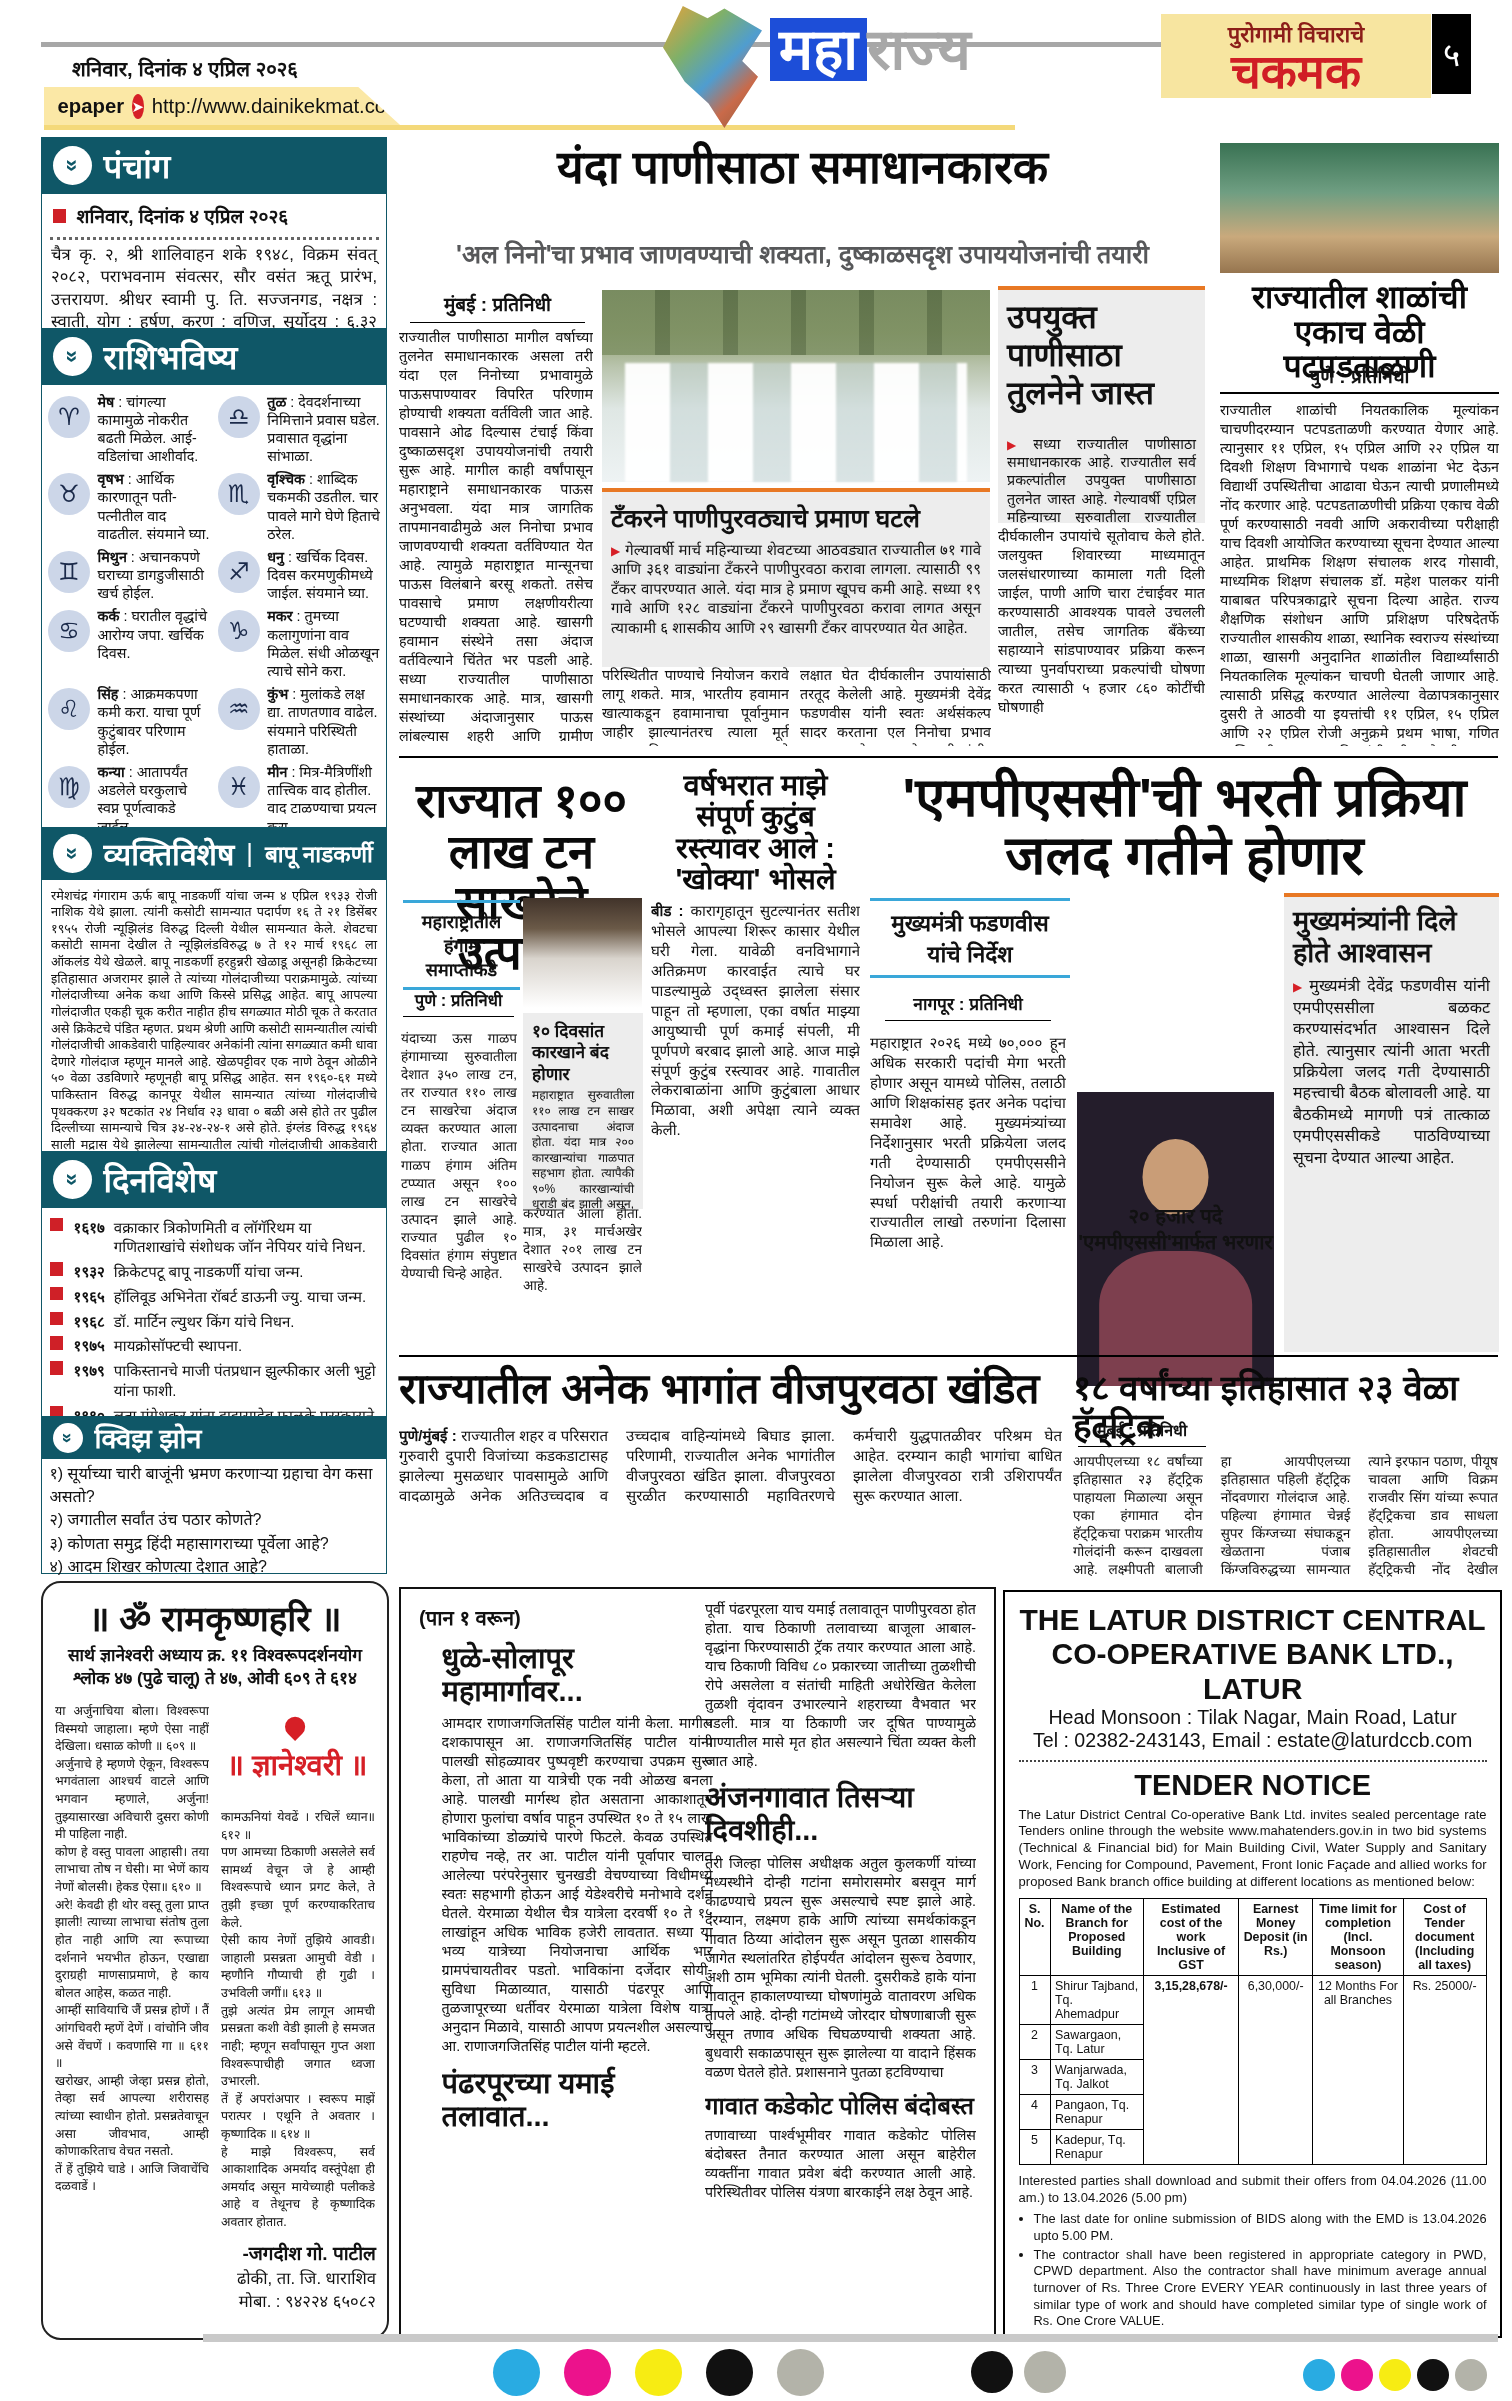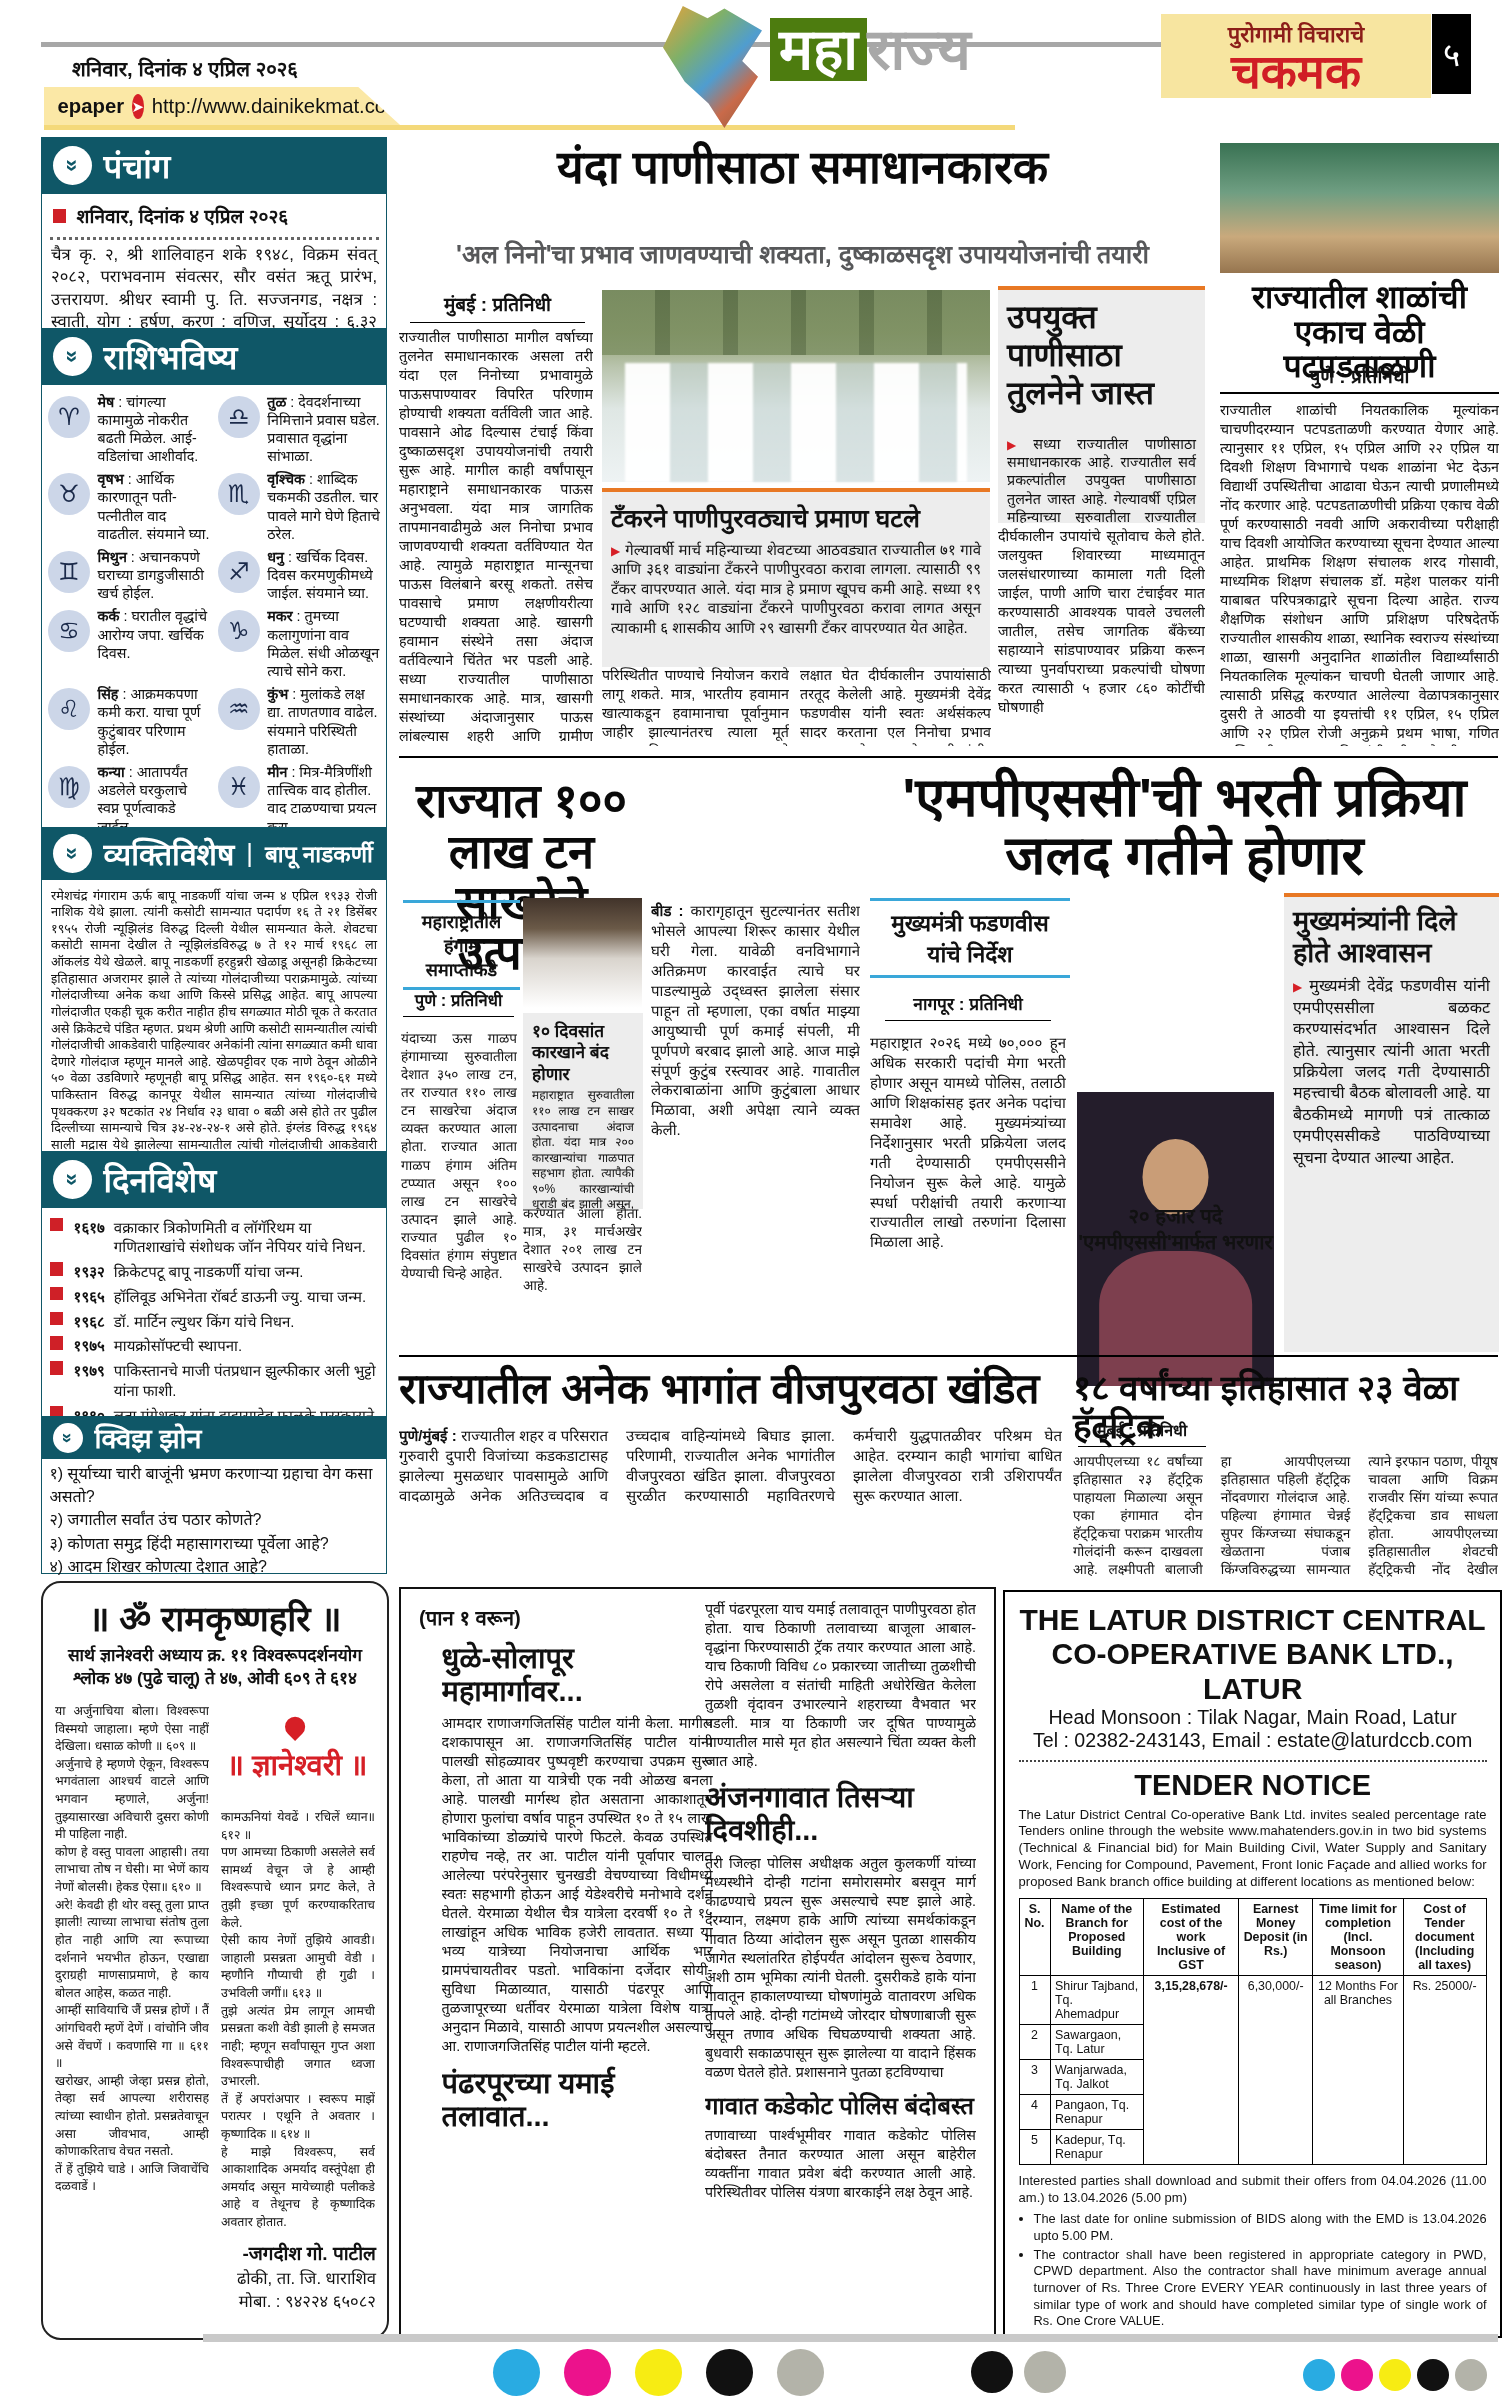--- a/index.html
+++ b/index.html
@@ -12,21 +12,21 @@
   .ctr{text-align:center;}
   
   .toprule{background:#a7a7a7;}
   .epaper{background:#fbe8a6;display:flex;align-items:center;gap:7.5px;padding:0 19.6px 0 13.6px;
           clip-path:polygon(0 0,88% 0,100% 100%,0 100%);font-size:20.3px;}
   .ep-ico{width:25.6px;height:25.6px;border-radius:50%;background:#d61f26;color:#fff;display:inline-flex;
           align-items:center;justify-content:center;font-size:15px;}
   .yline{background:#f4d97a;}
   .mapc{clip-path:polygon(20% 0,45% 10%,62% 2%,100% 20%,80% 45%,96% 58%,62% 100%,46% 80%,22% 62%,0 34%);
         background:linear-gradient(135deg,#e8a13b 0%,#7fb069 30%,#4f9dd0 55%,#c96a4a 75%,#8a5a3b 100%);}
-  .logo-maha{background:#4d7c0f;color:#fff;font-size:57px;font-weight:bold;padding:1.5px 9px;display:inline-block;line-height:1.05;}
+  .logo-maha{background:#1d4ed8;color:#fff;font-size:57px;font-weight:bold;padding:1.5px 9px;display:inline-block;line-height:1.05;}
   .logo-rajya{color:#a8a8a8;font-size:57px;font-weight:bold;display:inline-block;line-height:1.05;}
   .mast{background:#f7e5a0;text-align:center;padding-top:4.5px;}
   .mast .tg{color:#8c1d18;font-size:22px;font-weight:bold;}
   .mast .nm{color:#d01e25;font-size:47px;font-weight:bold;line-height:1.0;}
   .pgno{background:#000;color:#fff;display:flex;align-items:center;justify-content:center;font-size:33px;}
   
   .sec{border:1.5px solid #0f5767;border-top:none;background:#fff;}
   .sechead{background:#0f5767;color:#fff;display:flex;align-items:center;gap:12px;padding:6px 10.5px;}
   .sechead .t{font-size:33px;font-weight:bold;}
   .sechead .t2{font-size:22.6px;font-weight:bold;}
@@ -313,20 +313,21 @@
   <div class="abs bluebox" style="left:403px;top:900px;width:111px;font-size:18px;">महाराष्ट्रातील हंगाम समाप्तीकडे</div>
   <div class="abs byl" style="left:403px;top:988px;width:111px;font-size:16.6px;">पुणे : प्रतिनिधी</div>
   <div class="abs body just clip" style="left:401px;top:1030px;width:116px;height:316px;font-size:13.6px;">यंदाच्या ऊस गाळप हंगामाच्या सुरुवातीला देशात ३५० लाख टन, तर राज्यात ११० लाख टन साखरेचा अंदाज व्यक्त करण्यात आला होता. राज्यात आता गाळप हंगाम अंतिम टप्प्यात असून १०० लाख टन साखरेचे उत्पादन झाले आहे. राज्यात पुढील १० दिवसांत हंगाम संपुष्टात येण्याची चिन्हे आहेत.</div>
   <div class="abs ph-sugar" style="left:523px;top:898px;width:119px;height:110px;"></div>
   <div class="abs gray2 clip" style="left:523px;top:1013px;width:102px;height:181px;">
     <div class="b" style="font-size:17.3px;line-height:1.25;margin-bottom:3px;">१० दिवसांत कारखाने बंद होणार</div>
     <div class="just" style="font-size:12px;line-height:1.3;">महाराष्ट्रात सुरुवातीला ११० लाख टन साखर उत्पादनाचा अंदाज होता. यंदा मात्र २०० कारखान्यांचा गाळपात सहभाग होता. त्यापैकी ९०% कारखान्यांची धुराडी बंद झाली असून, आगामी १० दिवसांत उर्वरित कारखानेही बंद होणार आहेत.</div>
   </div>
   <div class="abs body just clip" style="left:523px;top:1205px;width:119px;height:142px;font-size:13.6px;">करण्यात आला होता. मात्र, ३१ मार्चअखेर देशात २०१ लाख टन साखरेचे उत्पादन झाले आहे.</div>
 
+  <div class="abs hl ctr" style="left:651px;top:770px;width:209px;font-size:29px;">वर्षभरात माझे संपूर्ण कुटुंब रस्त्यावर आले : 'खोक्या' भोसले</div>
   <div class="abs body just clip" style="left:651px;top:901px;width:209px;height:446px;font-size:15px;">
     <span class="b">बीड :</span>
     <span>कारागृहातून सुटल्यानंतर सतीश भोसले आपल्या शिरूर कासार येथील घरी गेला. यावेळी वनविभागाने अतिक्रमण कारवाईत त्याचे घर पाडल्यामुळे उद्ध्वस्त झालेला संसार पाहून तो म्हणाला, एका वर्षात माझ्या आयुष्याची पूर्ण कमाई संपली, मी पूर्णपणे बरबाद झालो आहे. आज माझे संपूर्ण कुटुंब रस्त्यावर आहे. गावातील लेकराबाळांना आणि कुटुंबाला आधार मिळावा, अशी अपेक्षा त्याने व्यक्त केली.</span>
   </div>
 
   <div class="abs bluebox" style="left:870px;top:898px;width:194px;font-size:22.6px;">मुख्यमंत्री फडणवीस यांचे निर्देश</div>
   <div class="abs hl ctr" style="left:870px;top:768px;width:629px;font-size:54px;">'एमपीएससी'ची भरती प्रक्रिया जलद गतीने होणार</div>
   <div class="abs byl" style="left:885px;top:992px;width:166px;font-size:17.3px;">नागपूर : प्रतिनिधी</div>
   <div class="abs body just clip" style="left:870px;top:1033px;width:196px;height:315px;font-size:15px;">महाराष्ट्रात २०२६ मध्ये ७०,००० हून अधिक सरकारी पदांची मेगा भरती होणार असून यामध्ये पोलिस, तलाठी आणि शिक्षकांसह इतर अनेक पदांचा समावेश आहे. मुख्यमंत्र्यांच्या निर्देशानुसार भरती प्रक्रियेला जलद गती देण्यासाठी एमपीएससीने नियोजन सुरू केले आहे. यामुळे स्पर्धा परीक्षांची तयारी करणाऱ्या राज्यातील लाखो तरुणांना दिलासा मिळाला आहे.</div>
   <div class="abs ph-person" style="left:1077px;top:900px;width:197px;height:294px;">

